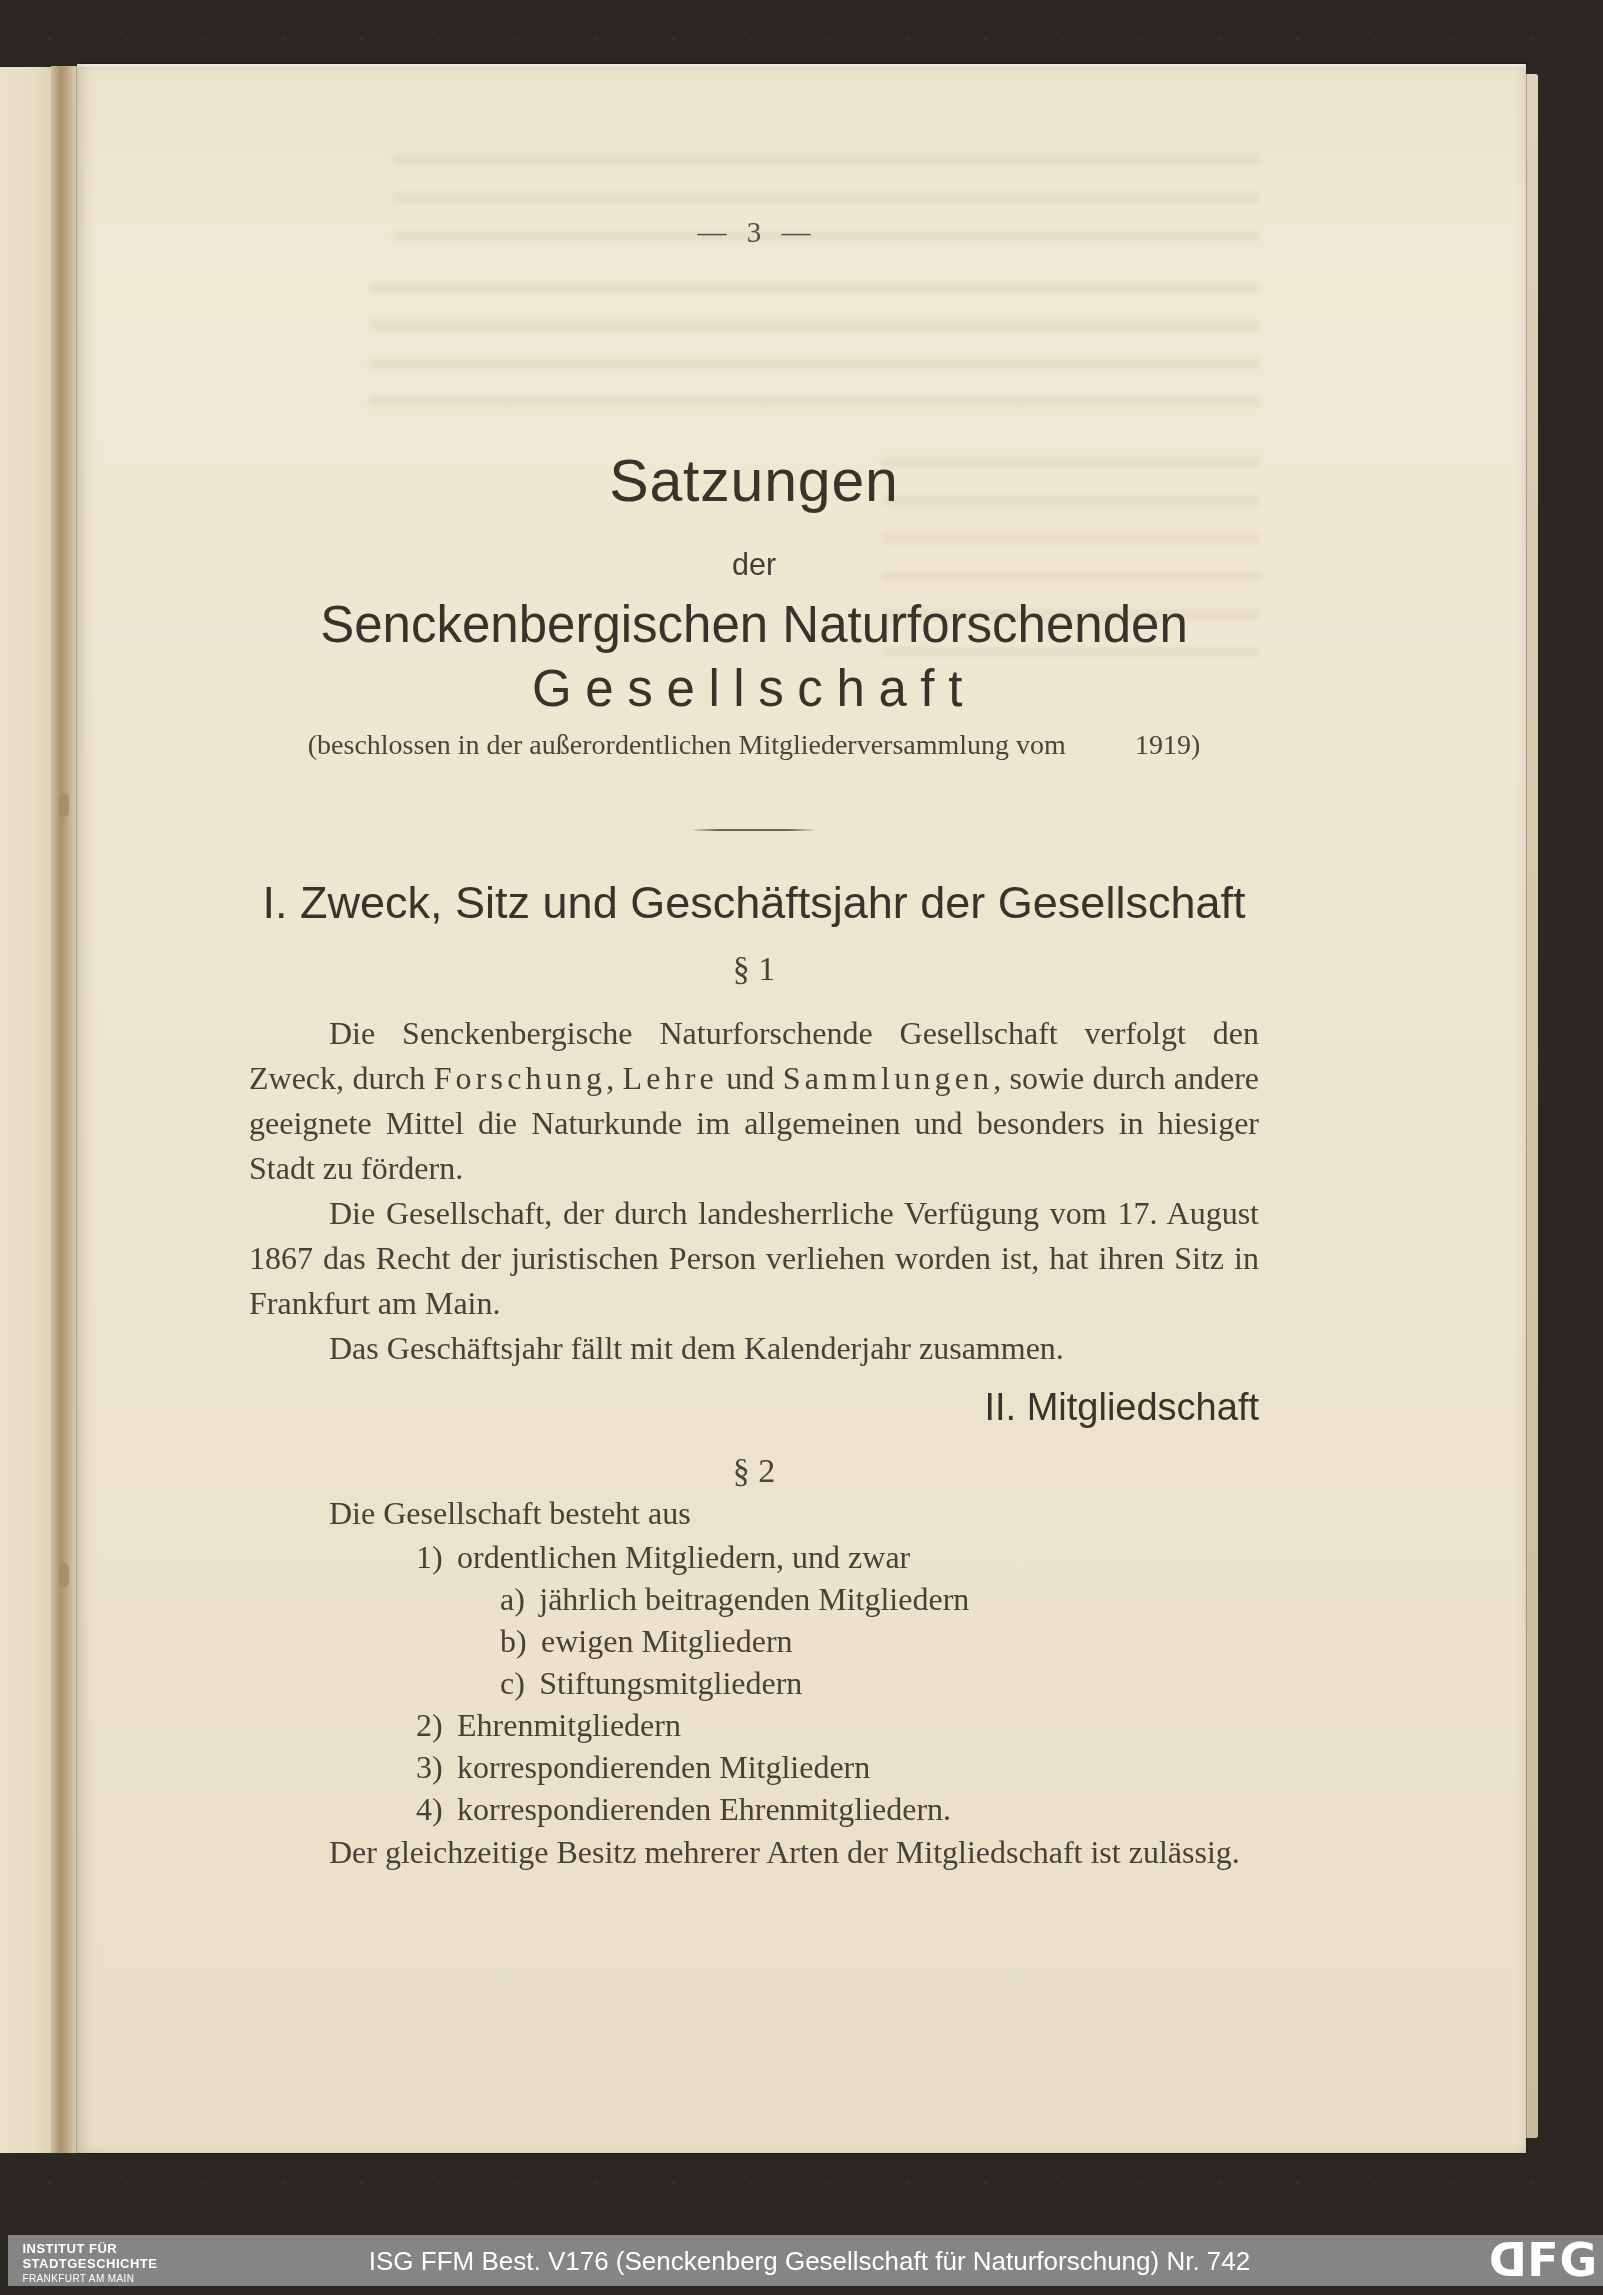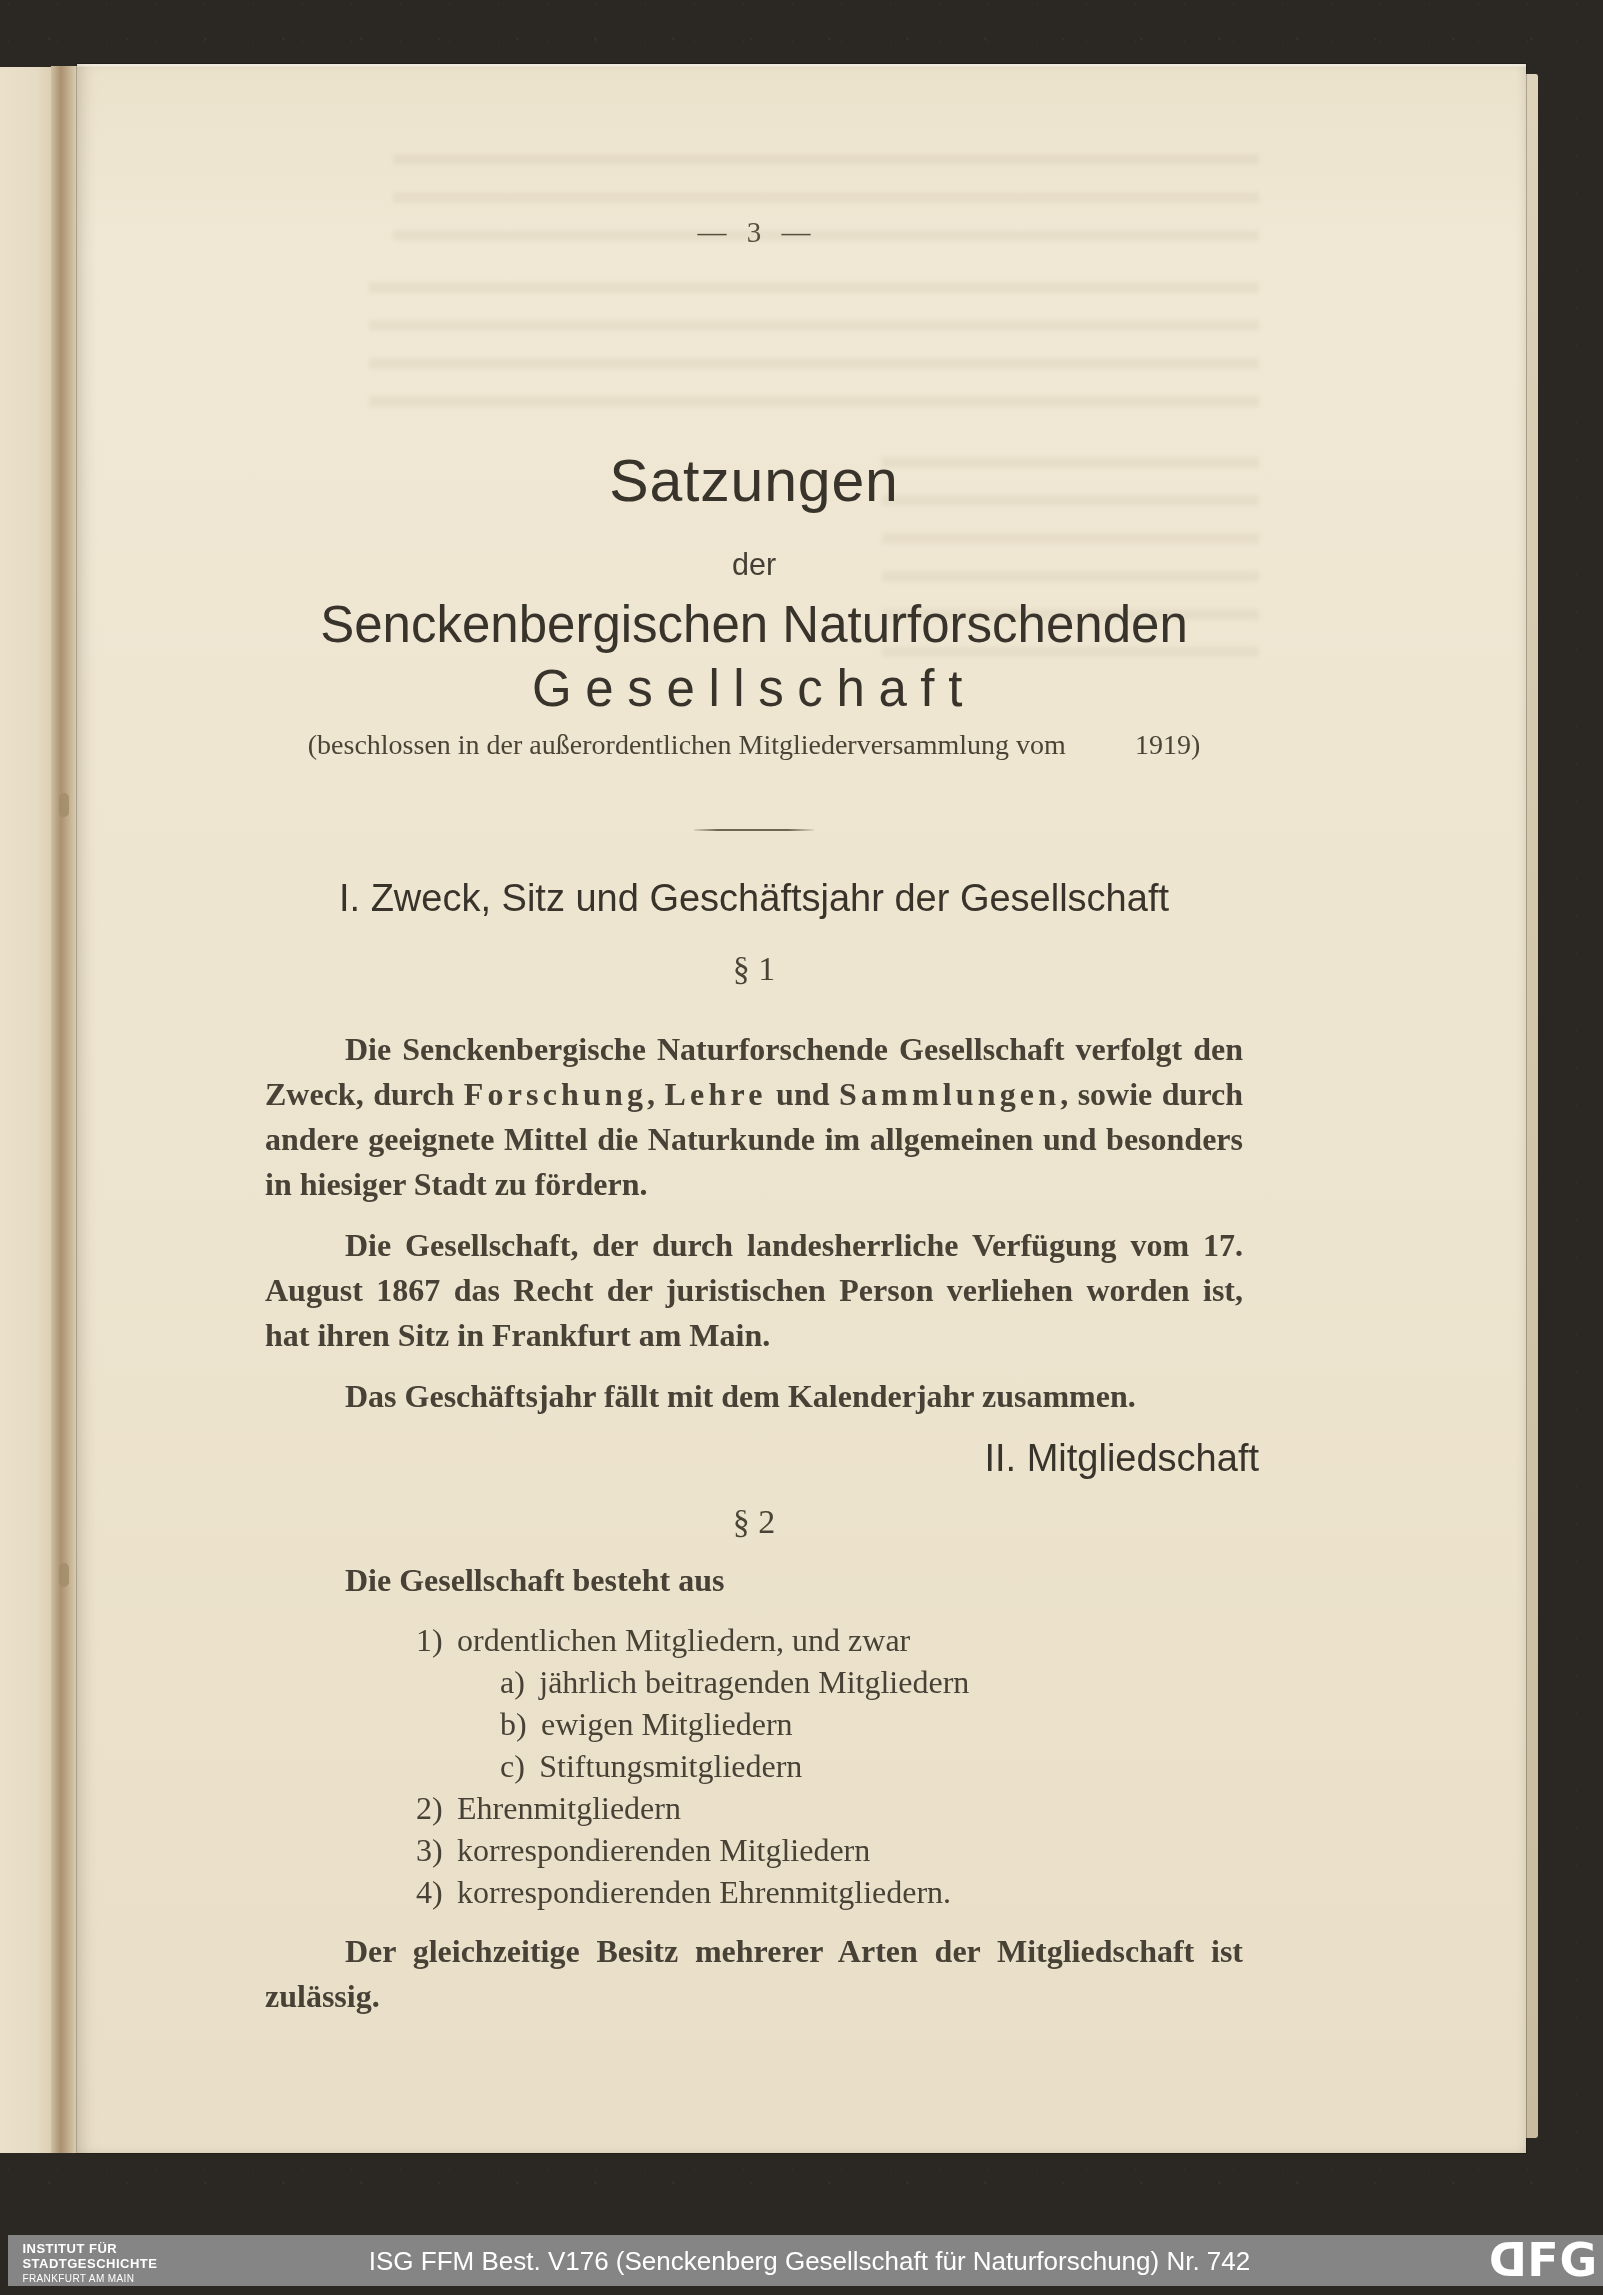--- a/index.html
+++ b/index.html
@@ -66,34 +66,34 @@
   .subtitle{
     top:665px;font-family:"Liberation Serif","DejaVu Serif",serif;
     font-size:28px;color:#4a4437;
   }
   .gap{display:inline-block;width:69px;}
   .divider{
     position:absolute;top:765px;left:50%;width:120px;height:2.4px;margin-left:-60px;
     background:linear-gradient(90deg,rgba(109,100,82,.15),#6d6452 20%,#6d6452 78%,rgba(109,100,82,.1));
     z-index:1;
   }
-  .h-sec{font-size:38px;color:#39342b;}
+  .h-sec{font-size:45px;color:#39342b;}
   .h1row{top:813px;}
   .pmark{
     font-family:"Liberation Serif","DejaVu Serif",serif;
     font-size:34px;color:#4a4437;
   }
   .m1row{top:886px;}
   
   .text-flow{
     position:absolute;left:0;top:947px;width:100%;z-index:1;
     font-family:"Liberation Serif","DejaVu Serif",serif;
     font-size:32px;line-height:45px;text-align:justify;color:#474136;
   }
-  .text-flow p{margin:16px;font-weight:bold;}
+  .text-flow p{margin:0;}
   .bp{text-indent:80px;}
   .sperr{letter-spacing:.13em;}
   .h2row{margin:13px 0 0;text-align:right;text-indent:0;
     font-family:"Liberation Sans","DejaVu Sans",sans-serif;
     font-size:38px;line-height:46px;color:#39342b;}
   .m2row{margin:21px 0 0;text-align:center;text-indent:0;
     font-size:34px;line-height:40px;color:#4a4437;}
   .intro{margin-top:6.4px;}
   .li{line-height:42px;text-align:left;}
   .li.l1{padding-left:167px;}

